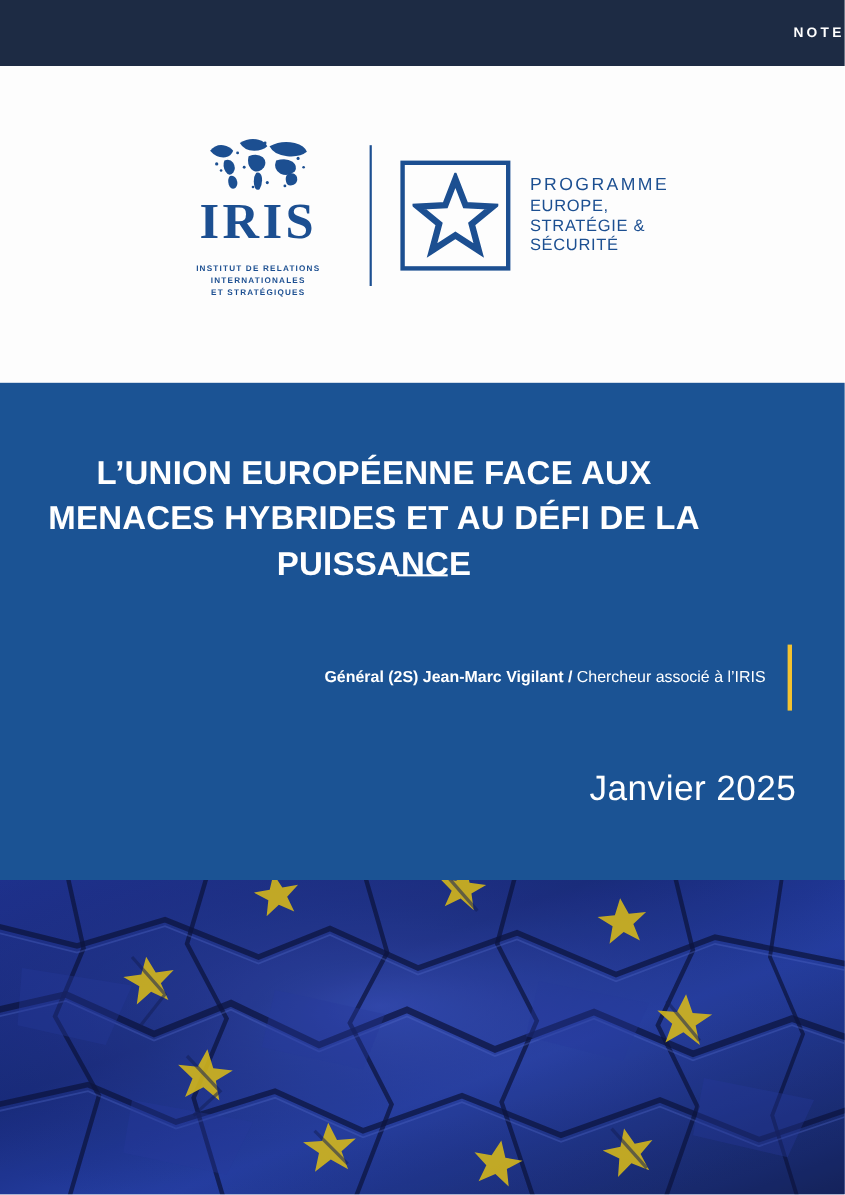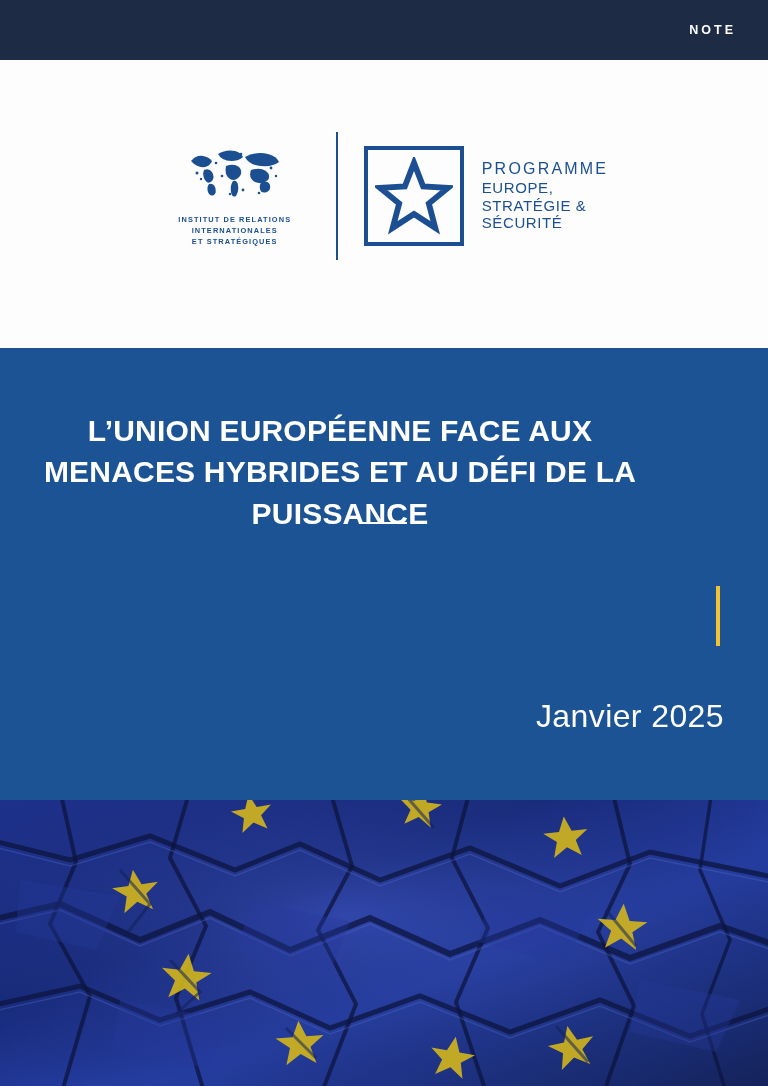--- a/index.html
+++ b/index.html
@@ -26,21 +26,20 @@
     background: #1d2b44;
     display: flex;
     align-items: center;
     justify-content: flex-end;
   }
   .topbar-label {
     color: #ffffff;
     font-size: 12.5px;
     font-weight: bold;
     letter-spacing: 3px;
-    padding-right: 32px;
     text-align: right;
   }
 
   
   .logoband {
     position: absolute;
     top: 60px; left: 0;
     width: 768px;
     height: 288px;
     background: #fdfdfd;
@@ -218,20 +217,21 @@
                 <circle cx="70" cy="64" r="2.6"></circle>
               <circle cx="108" cy="20" r="2.6"></circle>
                 <circle cx="112" cy="92" r="2.8"></circle>
               <circle cx="168" cy="48" r="2.8"></circle>
                 <circle cx="178" cy="64" r="2.4"></circle>
               <circle cx="144" cy="98" r="2.6"></circle>
                 <circle cx="86" cy="100" r="2.4"></circle>
             </g>
           </svg>
         </div>
+        <div class="iris-word">IRIS</div>
         <div class="iris-sub">
           <div>INSTITUT DE RELATIONS</div>
           <div>INTERNATIONALES</div>
           <div>ET STRATÉGIQUES</div>
         </div>
       </div>
 
       <div class="divider-v"></div>
 
       <div class="prog-block">
@@ -248,20 +248,24 @@
         </div>
       </div>
 
     </div>
   </div>
 
   <div class="titleband">
     <div class="doc-title">L’UNION EUROPÉENNE FACE AUX MENACES HYBRIDES ET AU DÉFI DE LA PUISSANCE</div>
     <div class="title-rule"></div>
     <div class="accent-bar"></div>
+    <div class="author-row">
+      <span class="author-name">Général (2S) Jean-Marc Vigilant /</span>
+      <span class="author-role">Chercheur associé à l’IRIS</span>
+    </div>
     <div class="doc-date">Janvier 2025</div>
   </div>
 
   <div class="photoband">
     <svg class="photo-svg" viewBox="0 0 768 286" preserveAspectRatio="none" aria-hidden="true">
       <defs>
         <linearGradient id="bgGrad" x1="0" y1="0" x2="1" y2="1">
           <stop offset="0%" stop-color="#22379c"></stop>
           <stop offset="35%" stop-color="#1b2f86"></stop>
           <stop offset="60%" stop-color="#2a46b4"></stop>

